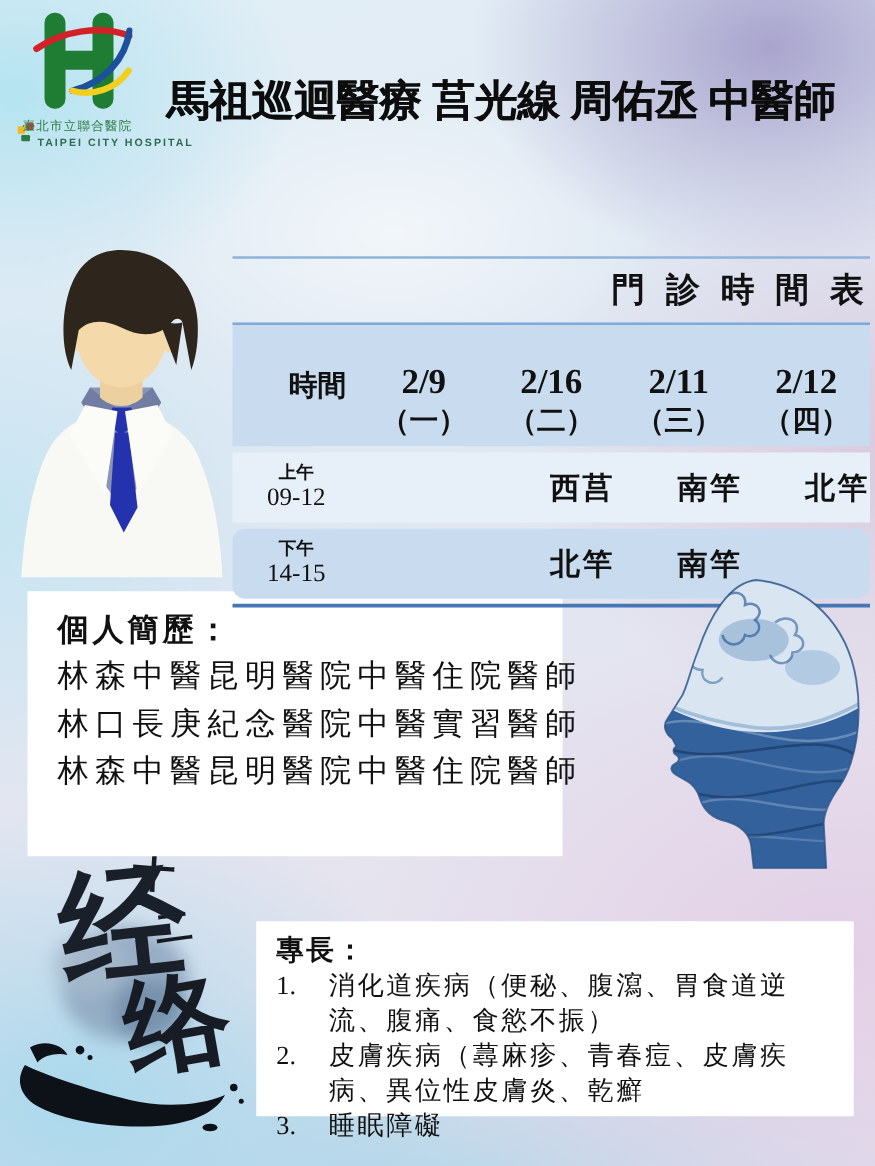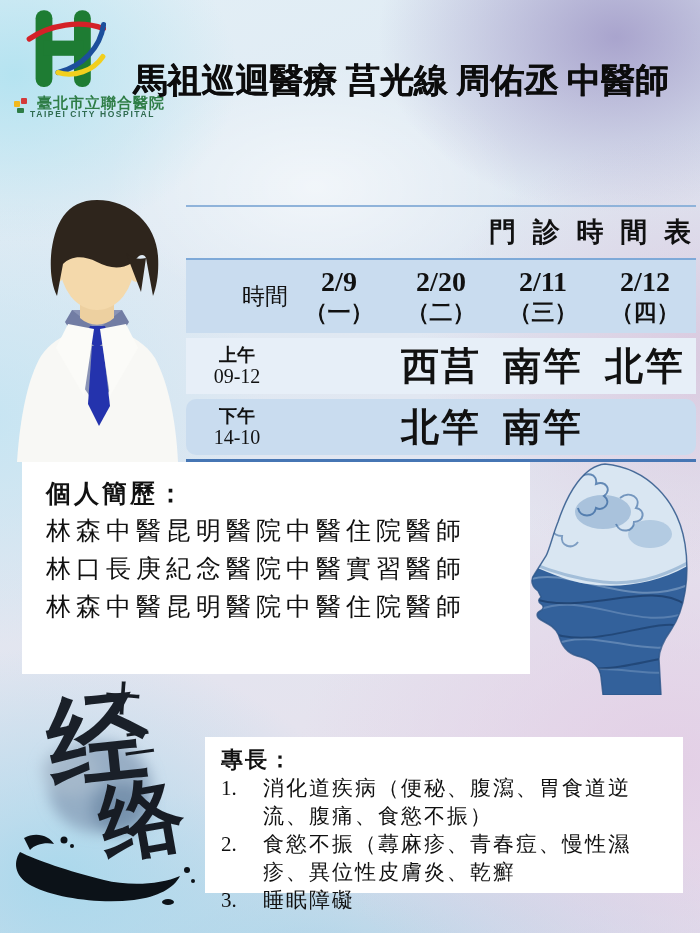--- a/index.html
+++ b/index.html
@@ -15,49 +15,49 @@
       radial-gradient(ellipse 440px 320px at 8% 94%, rgba(168,216,236,.95), rgba(168,216,236,0) 72%),
       radial-gradient(ellipse 640px 220px at 45% 102%, rgba(168,212,232,.8), rgba(168,212,232,0) 75%),
       radial-gradient(ellipse 300px 180px at 45% 20%, rgba(255,255,255,.55), rgba(255,255,255,0) 70%),
       linear-gradient(160deg,#e2eff6 0%,#e0e8f2 40%,#e5e3ee 70%,#e8dfec 100%);
   }
   .abs{position:absolute;}
   
   .logo{left:6px;top:4px;width:160px;height:118px;z-index:4;}
   .logo-h{position:absolute;left:20px;top:2px;}
   .logo-mark{position:absolute;left:8px;top:94px;}
-  .logo-zh{position:absolute;left:31px;top:90px;font-family:"Liberation Sans","DejaVu Sans",sans-serif;
-    font-size:15px;font-weight:bold;color:#2e7d46;letter-spacing:1px;white-space:nowrap;}
+  .logo-zh{position:absolute;left:12px;top:90px;font-family:"Liberation Sans","DejaVu Sans",sans-serif;
+    font-size:10px;font-weight:normal;color:#2e7d46;letter-spacing:1px;white-space:nowrap;}
   .logo-en{position:absolute;left:24px;top:105px;font-family:"Liberation Sans","DejaVu Sans",sans-serif;
     font-size:8.5px;font-weight:bold;color:#2f6b50;letter-spacing:1.6px;white-space:nowrap;}
   
   .main-title{left:105px;top:58px;width:592px;text-align:center;font-size:34px;font-weight:bold;
     color:#0c0c0c;white-space:nowrap;z-index:3;text-shadow:0.5px 0 #0c0c0c;}
   
   .schedule{left:186px;top:205px;width:510px;z-index:3;}
   .s-topline{height:2px;background:#8fb3da;}
   .s-title{height:51px;line-height:51px;text-align:right;font-size:27px;font-weight:bold;letter-spacing:5px;}
   .s-header{display:grid;grid-template-columns:102px 102px 102px 102px 102px;background:#c9dcef;
     border-top:2px solid #7ea9d8;padding:5px 0 6px 0;}
-  .s-header .time-cell{align-self:center;text-align:right;font-size:23px;font-weight:normal;}
+  .s-header .time-cell{align-self:center;text-align:left;font-size:23px;font-weight:bold;padding-left:45px;}
   .s-col{text-align:center;}
-  .s-date{font-size:28px;line-height:33px;font-weight:bold;}
+  .s-date{font-size:28px;line-height:33px;font-weight:bold;margin-top:24px;}
   .s-weekday{font-size:23px;line-height:29px;font-weight:bold;}
   .s-row{display:grid;grid-template-columns:102px 102px 102px 102px 102px;height:56px;margin-top:5px;align-items:center;}
   .s-row.light{background:#e7eff8;}
   .s-row.blue{background:#c9dcef;border-radius:10px;}
   .period-cell{text-align:center;line-height:1.12;}
-  .period{font-size:18px;font-weight:bold;}
+  .period{font-size:14px;font-weight:bold;}
   .hours{font-size:20px;}
-  .venue{text-align:center;font-size:38px;font-weight:bold;letter-spacing:2px;}
+  .venue{text-align:right;font-size:24px;font-weight:bold;letter-spacing:2px;}
   .s-bottomline{height:3px;background:#4676b4;margin-top:4px;}
   
   .avatar{left:8px;top:198px;width:178px;height:264px;z-index:2;}
   
-  .bio-box{left:22px;top:462px;width:508px;height:212px;background:#ffffff;z-index:2;
+  .bio-box{left:22px;top:473px;width:428px;height:212px;background:#ffffff;z-index:2;
     padding:14px 0 0 24px;box-sizing:border-box;}
   .bio-heading{font-size:25px;font-weight:bold;letter-spacing:3px;line-height:36px;}
   .bio-line{font-size:25px;letter-spacing:5px;line-height:38px;white-space:nowrap;}
   
   .head-art{left:508px;top:460px;width:192px;height:235px;z-index:3;}
   
   .calli{left:0;top:670px;width:210px;height:250px;z-index:1;}
   .calli .wash{position:absolute;left:25px;top:45px;}
   .cchar{position:absolute;color:#161b22;font-weight:bold;line-height:1;}
   .c-shi{left:106px;top:12px;font-size:34px;transform:rotate(4deg);}
@@ -120,21 +120,21 @@
   <div class="abs schedule">
     <div class="s-topline"></div>
     <div class="s-title">門 診 時 間 表</div>
     <div class="s-header">
       <div class="time-cell">時間</div>
       <div class="s-col">
         <div class="s-date">2/9</div>
         <div class="s-weekday">（一）</div>
       </div>
       <div class="s-col">
-        <div class="s-date">2/20</div>
+        <div class="s-date">2/16</div>
         <div class="s-weekday">（二）</div>
       </div>
       <div class="s-col">
         <div class="s-date">2/11</div>
         <div class="s-weekday">（三）</div>
       </div>
       <div class="s-col">
         <div class="s-date">2/12</div>
         <div class="s-weekday">（四）</div>
       </div>
@@ -145,21 +145,21 @@
         <div class="hours">09-12</div>
       </div>
       <div class="venue"></div>
       <div class="venue">西莒</div>
       <div class="venue">南竿</div>
       <div class="venue">北竿</div>
     </div>
     <div class="s-row blue">
       <div class="period-cell">
         <div class="period">下午</div>
-        <div class="hours">14-10</div>
+        <div class="hours">14-15</div>
       </div>
       <div class="venue"></div>
       <div class="venue">北竿</div>
       <div class="venue">南竿</div>
     </div>
     <div class="s-bottomline"></div>
   </div>
 
   <div class="abs bio-box">
     <div class="bio-heading">個人簡歷：</div>
@@ -225,21 +225,21 @@
   </div>
 
   <div class="abs spec-box">
     <div class="spec-heading">專長：</div>
     <div class="spec-item">
       <span class="spec-num">1.</span>
       <span class="spec-text">消化道疾病（便秘、腹瀉、胃食道逆流、腹痛、食慾不振）</span>
     </div>
     <div class="spec-item">
       <span class="spec-num">2.</span>
-      <span class="spec-text">食慾不振（蕁麻疹、青春痘、慢性濕疹、異位性皮膚炎、乾癬</span>
+      <span class="spec-text">皮膚疾病（蕁麻疹、青春痘、皮膚疾病、異位性皮膚炎、乾癬</span>
     </div>
     <div class="spec-item">
       <span class="spec-num">3.</span>
       <span class="spec-text">睡眠障礙</span>
     </div>
   </div>
 
 </div>
 
 </body></html>

